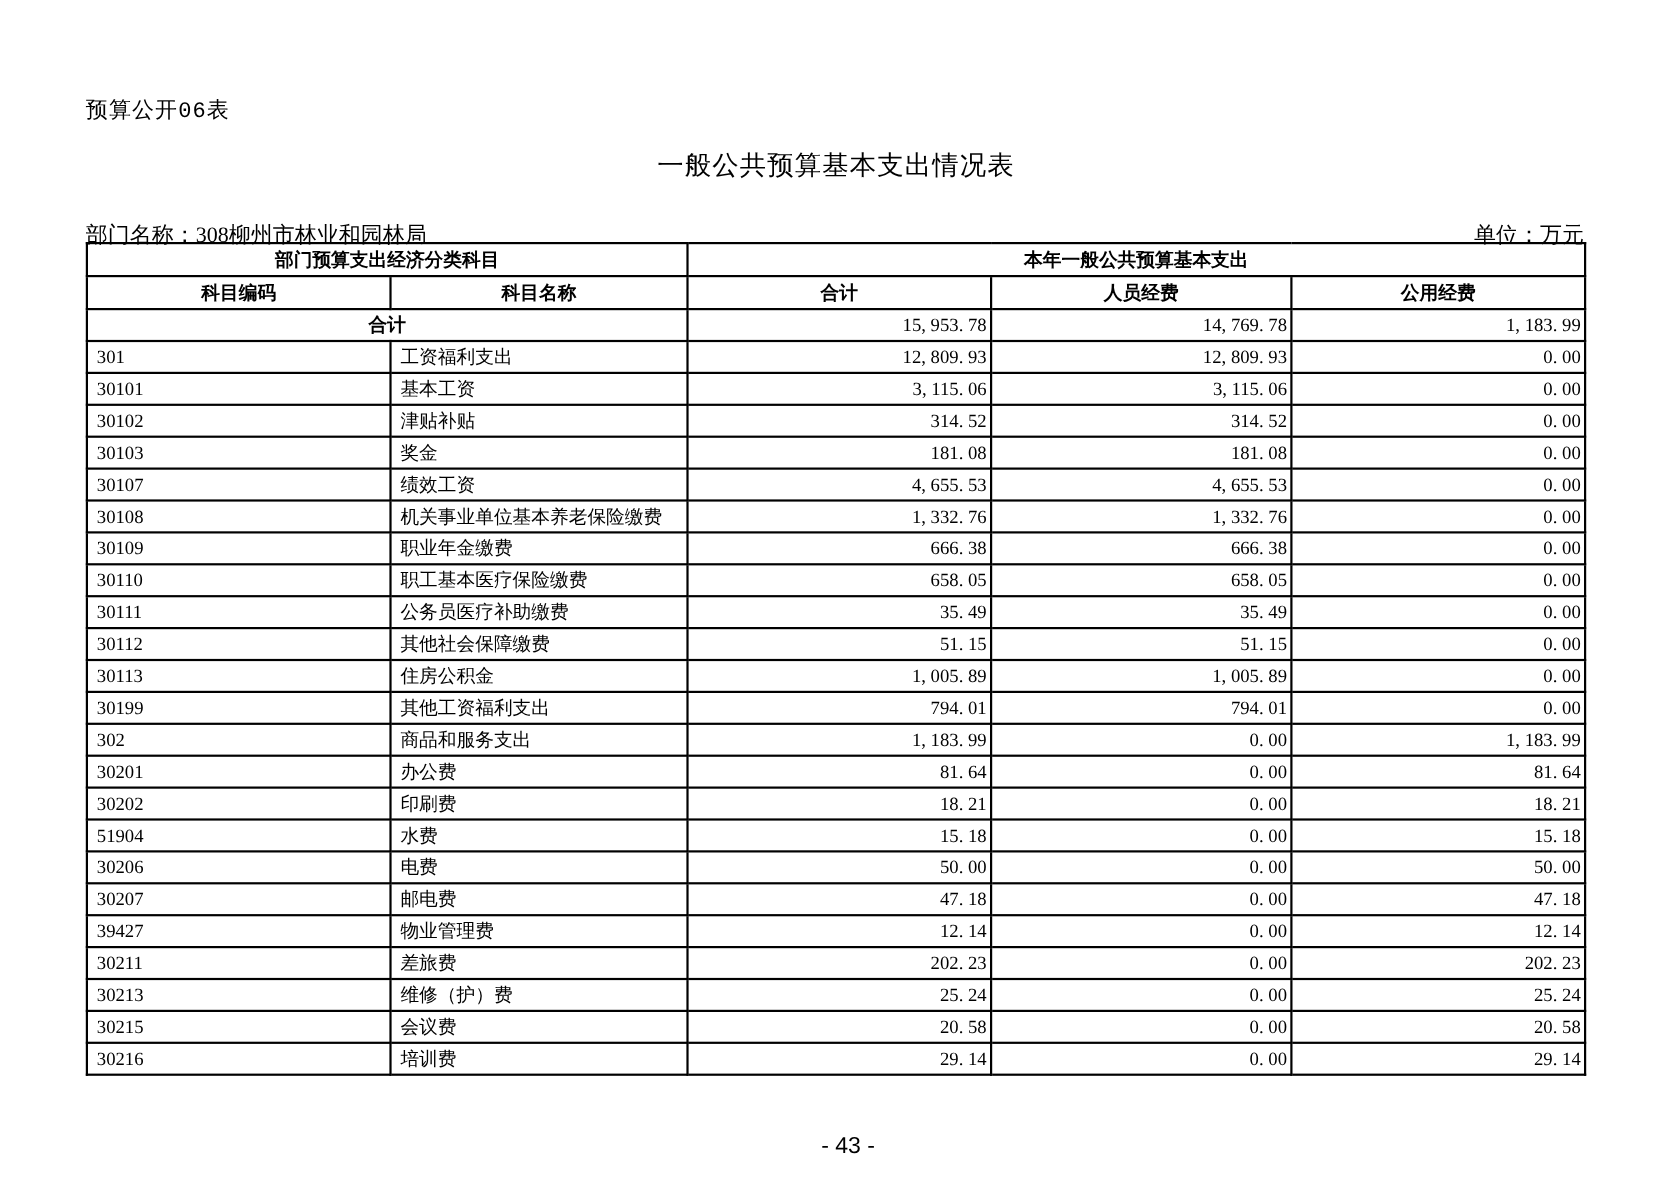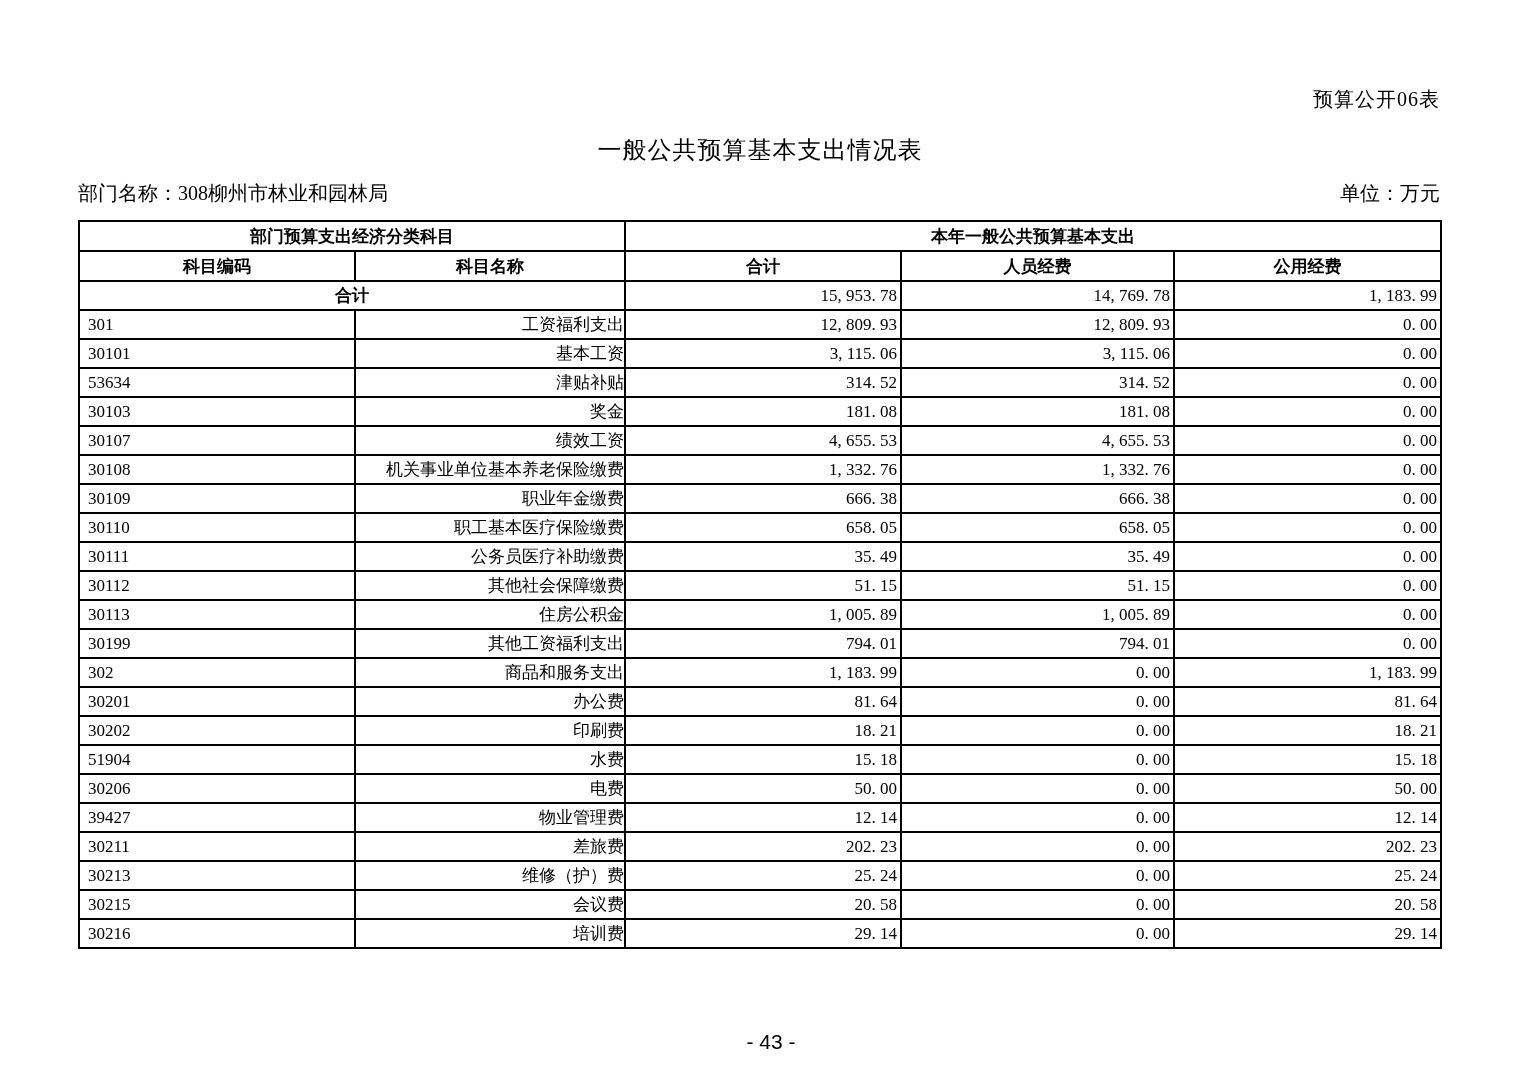--- a/index.html
+++ b/index.html
@@ -10,37 +10,37 @@
     position: relative;
     font-family: "Liberation Serif", "DejaVu Serif", serif;
     color: #000000;
     overflow: hidden;
   }
   .page-label {
     position: absolute;
     top: 86px;
     left: 78px;
     right: 80px;
-    text-align: right;
     font-size: 20px;
     letter-spacing: 1px;
+    font-family: Liberation Mono, monospace;
   }
   .doc-title {
     position: absolute;
     top: 134px;
     left: 0;
     width: 100%;
     text-align: center;
     font-size: 24px;
     font-weight: normal;
     letter-spacing: 1px;
   }
   .meta-row {
     position: absolute;
-    top: 180px;
+    top: 200px;
     left: 78px;
     width: 1362px;
     display: flex;
     justify-content: space-between;
     font-size: 20px;
     gap: 27px;
   }
   table.budget-table {
     position: absolute;
     top: 220px;
@@ -61,21 +61,21 @@
     text-align: center;
     height: 30px;
   }
   table.budget-table td { height: 29px; }
   col.c-code { width: 276px; }
   col.c-name { width: 270px; }
   col.c-total { width: 276px; }
   col.c-personnel { width: 273px; }
   col.c-public { width: 267px; }
   td.code { text-align: left; padding-left: 8px; font-size: 17px; }
-  td.name { text-align: right; padding-left: 8px; font-size: 18px; }
+  td.name { text-align: left; padding-left: 8px; font-size: 18px; }
   td.num  { text-align: right; padding-right: 3px; font-size: 17px; }
   td.total-label {
     text-align: center;
     font-weight: bold;
     font-size: 18px;
   }
   .page-number {
     position: absolute;
     top: 1030px;
     left: 0;
@@ -134,21 +134,21 @@
         <td class="num">0. 00</td>
       </tr>
       <tr>
         <td class="code">30101</td>
         <td class="name">基本工资</td>
         <td class="num">3, 115. 06</td>
         <td class="num">3, 115. 06</td>
         <td class="num">0. 00</td>
       </tr>
       <tr>
-        <td class="code">53634</td>
+        <td class="code">30102</td>
         <td class="name">津贴补贴</td>
         <td class="num">314. 52</td>
         <td class="num">314. 52</td>
         <td class="num">0. 00</td>
       </tr>
       <tr>
         <td class="code">30103</td>
         <td class="name">奖金</td>
         <td class="num">181. 08</td>
         <td class="num">181. 08</td>
@@ -239,20 +239,27 @@
         <td class="num">15. 18</td>
       </tr>
       <tr>
         <td class="code">30206</td>
         <td class="name">电费</td>
         <td class="num">50. 00</td>
         <td class="num">0. 00</td>
         <td class="num">50. 00</td>
       </tr>
       <tr>
+        <td class="code">30207</td>
+        <td class="name">邮电费</td>
+        <td class="num">47. 18</td>
+        <td class="num">0. 00</td>
+        <td class="num">47. 18</td>
+      </tr>
+      <tr>
         <td class="code">39427</td>
         <td class="name">物业管理费</td>
         <td class="num">12. 14</td>
         <td class="num">0. 00</td>
         <td class="num">12. 14</td>
       </tr>
       <tr>
         <td class="code">30211</td>
         <td class="name">差旅费</td>
         <td class="num">202. 23</td>

